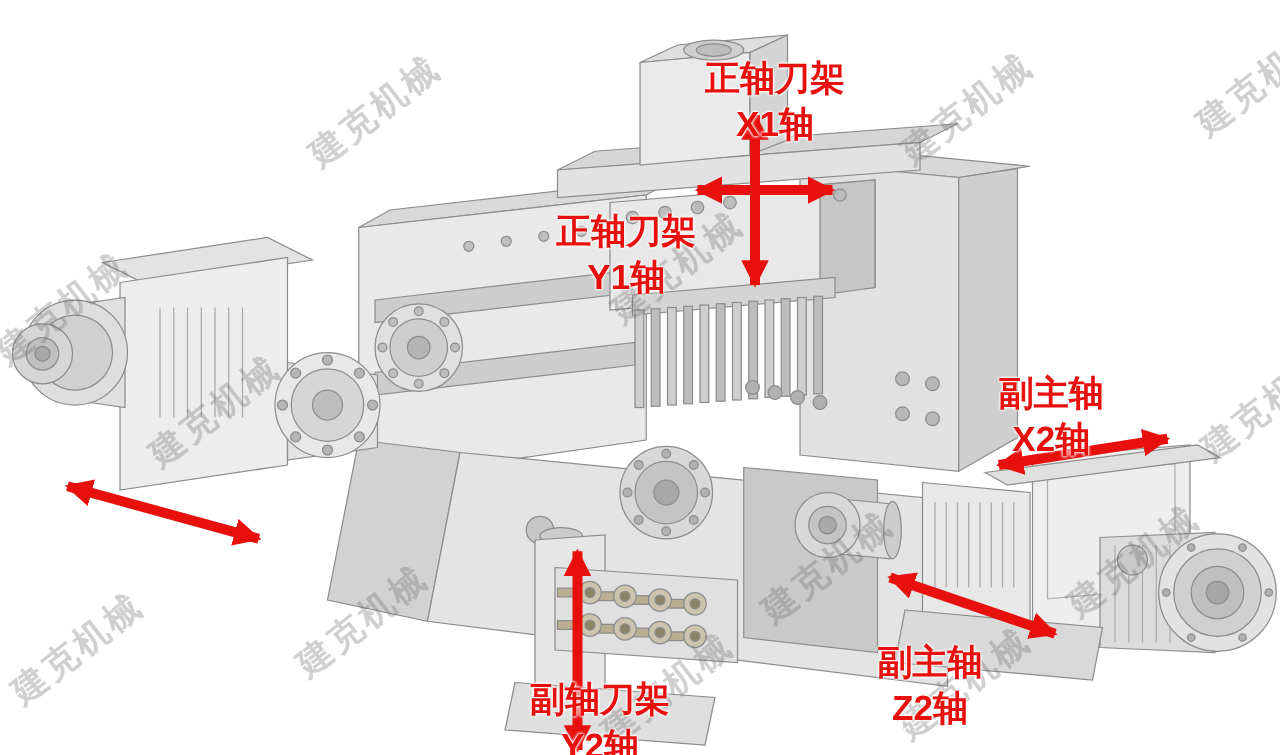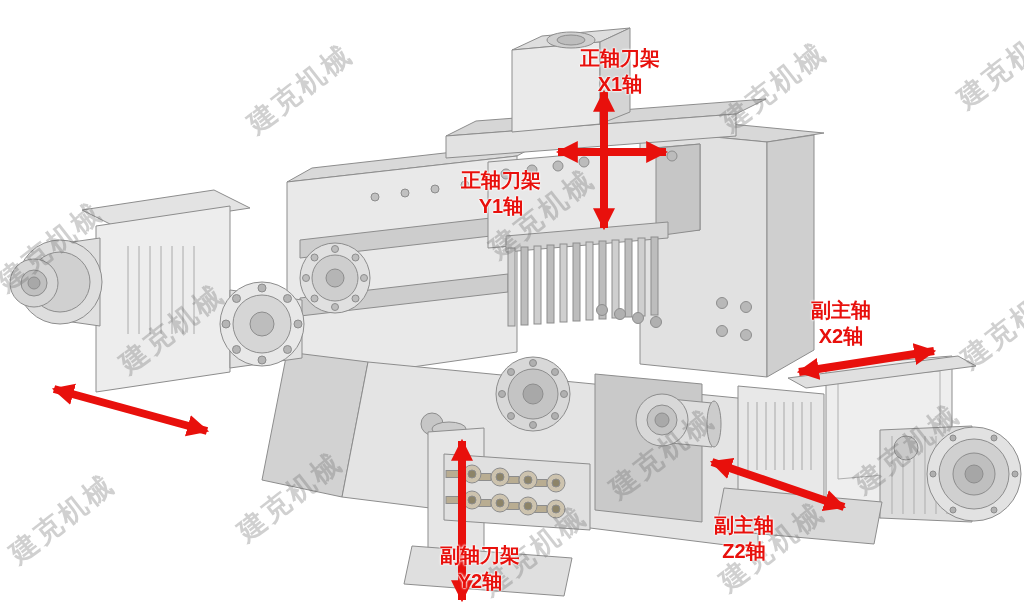--- a/index.html
+++ b/index.html
@@ -17,21 +17,21 @@
     position:absolute;
     font-size:28px; font-weight:bold; letter-spacing:3px;
     color:var(--wm, rgba(110,110,110,0.32));
     transform:rotate(-38deg);
     white-space:nowrap; user-select:none; pointer-events:none;
   }
   .axis-label {
     position:absolute; transform:translateX(-50%);
     text-align:center; white-space:nowrap;
     color:var(--red,#e8100c);
-    font-size:20px; font-weight:bold; line-height:1.32;
+    font-size:28px; font-weight:bold; line-height:1.32;
     text-shadow:0 0 2px #fff, 0 0 2px #fff, 0 0 3px #fff;
   }
   .axis-label span { display:block; }
   .arrow-line { stroke:var(--red,#e8100c); stroke-width:8; }
   .arrow-head { fill:var(--red,#e8100c); }
 </style>
 </head>
 <body>
 
 <div class="stage">

